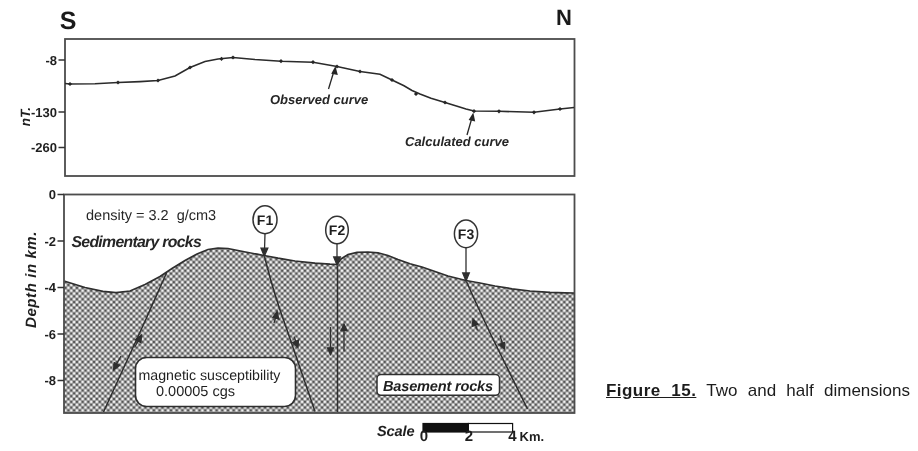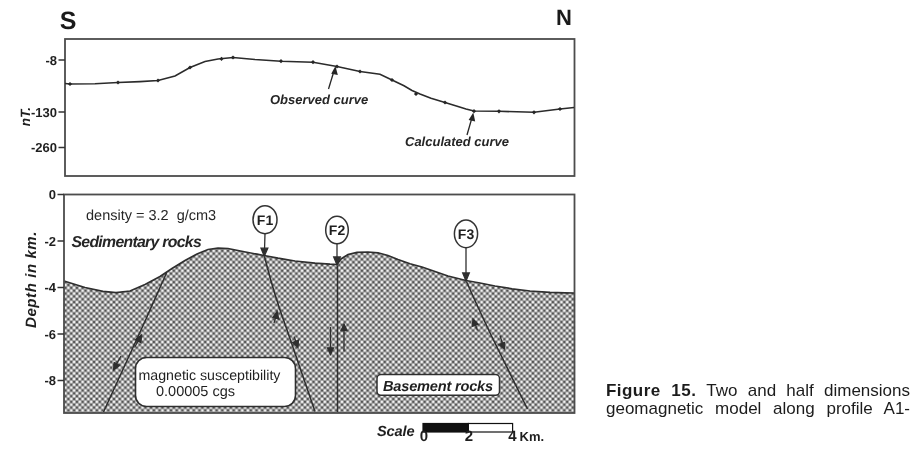--- a/index.html
+++ b/index.html
@@ -2,21 +2,21 @@
 <html><head>
 <meta charset="utf-8">
 <style>
 html,body{margin:0;padding:0;background:#fff;}
 svg text{text-rendering:geometricPrecision;-webkit-font-smoothing:antialiased;}
 #wrap{position:relative;width:918px;height:451px;background:#fff;overflow:hidden;transform:translateZ(0);will-change:transform;
 font-family:"Liberation Sans",sans-serif;}
 #cap{position:absolute;left:606px;top:382px;width:304px;color:#1c1c1c;
 font-size:17px;line-height:17.9px;}
 #cap .j{text-align:justify;text-align-last:justify;}
-#cap b{letter-spacing:0.45px;}
+#cap b{letter-spacing:0.45px;text-decoration:underline;}
 #cap .c{text-align:center;letter-spacing:0.35px;}
 </style>
 </head>
 <body>
 <div id="wrap">
 <svg width="918" height="451" viewBox="0 0 918 451" xmlns="http://www.w3.org/2000/svg">
 <defs>
 <pattern id="hx" width="5.7" height="5.7" patternUnits="userSpaceOnUse">
 <rect width="5.7" height="5.7" fill="#fff"></rect>
 <path d="M0,0 L5.7,5.7 M0,5.7 L5.7,0" stroke="#9b9b9b" stroke-width="2.05" fill="none"></path>
@@ -170,15 +170,14 @@
 <rect x="468.4" y="423.5" width="44.2" height="8.5" fill="#fff" stroke="#111" stroke-width="1.2"></rect>
 <g font-size="15" font-weight="bold" fill="#1f1f1f" text-anchor="middle">
 <text x="424" y="440.8">0</text>
 <text x="469" y="440.8">2</text>
 <text x="512.3" y="440.8">4</text>
 </g>
 <text x="519.5" y="440.8" font-size="13" font-weight="bold" fill="#1f1f1f">Km.</text>
 </svg>
 <div id="cap">
 <div class="j"><b>Figure 15.</b> Two and half dimensions</div>
-<div class="j">geomagnetic model along profile A1-</div>
 </div>
 </div>
 
 </body></html>

